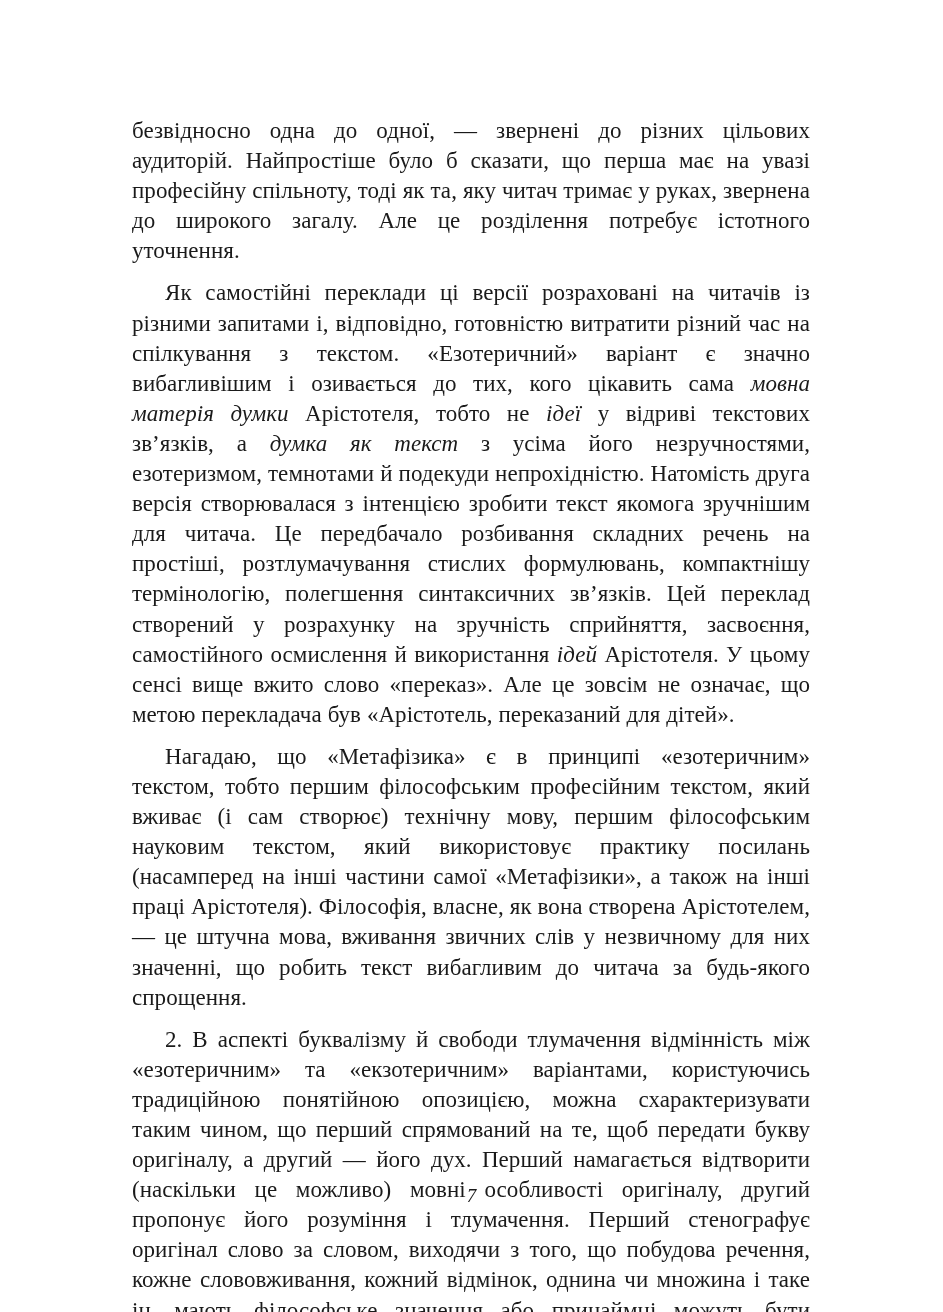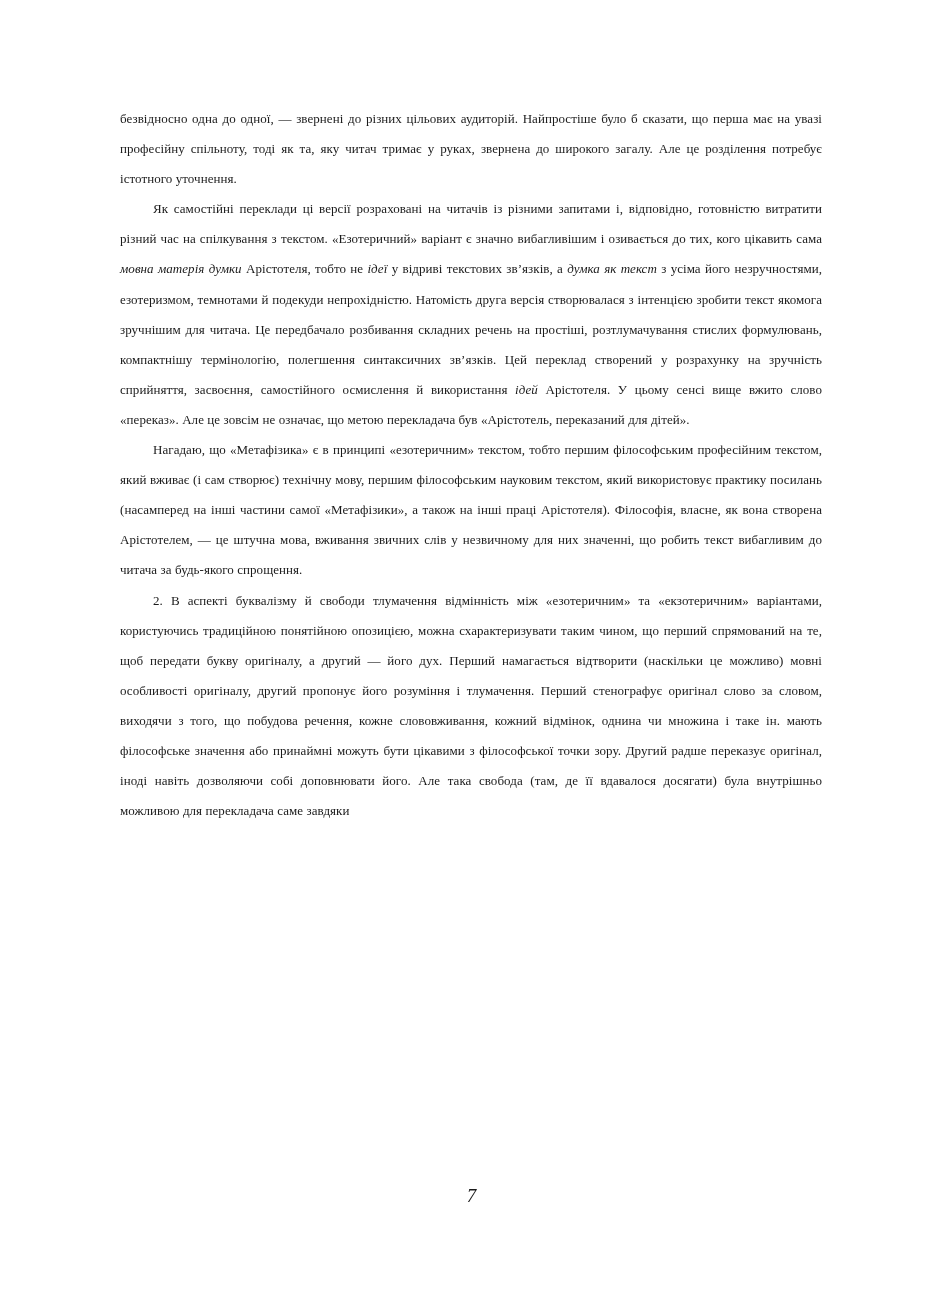--- a/index.html
+++ b/index.html
@@ -28,24 +28,24 @@
   }
 
   .text-block {
     position: absolute;
     left: 120px;
     top: 104px;
     width: 702px;
   }
 
   .para {
-    margin: 0;
+    margin: 12px;
     text-align: justify;
     text-justify: inter-word;
-    font-size: 13px;
+    font-size: 23px;
     line-height: 30.1px;
     text-indent: 33px;
     hyphens: manual;
     word-spacing: 0.1px;
     letter-spacing: 0.05px;
   }
 
   .para.no-indent {
     text-indent: 0;
   }

